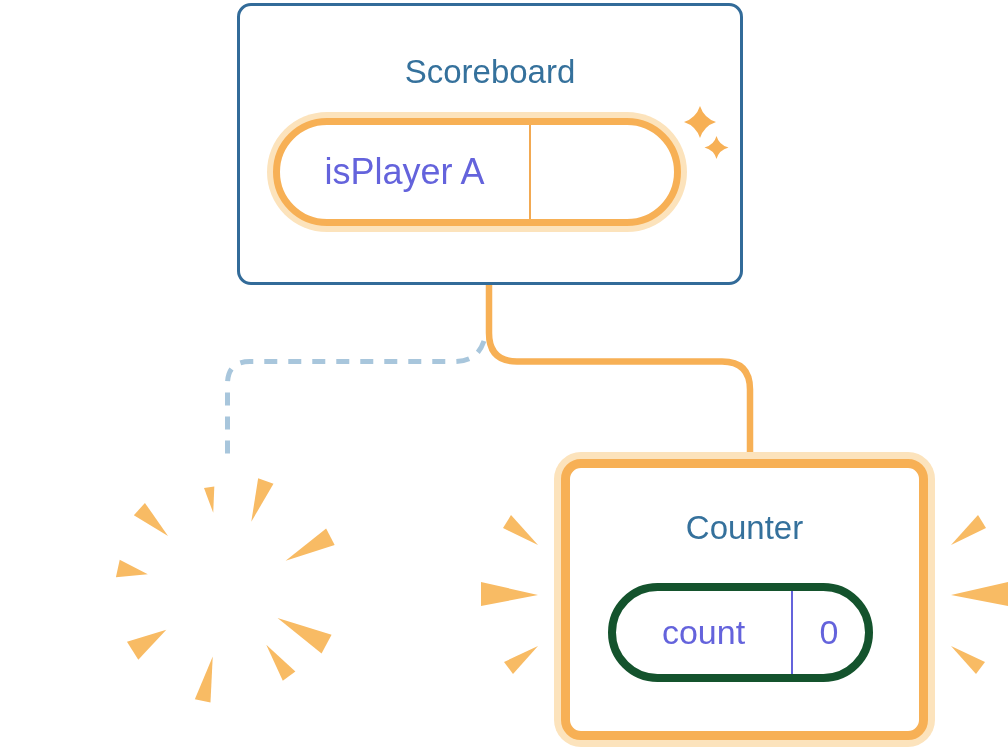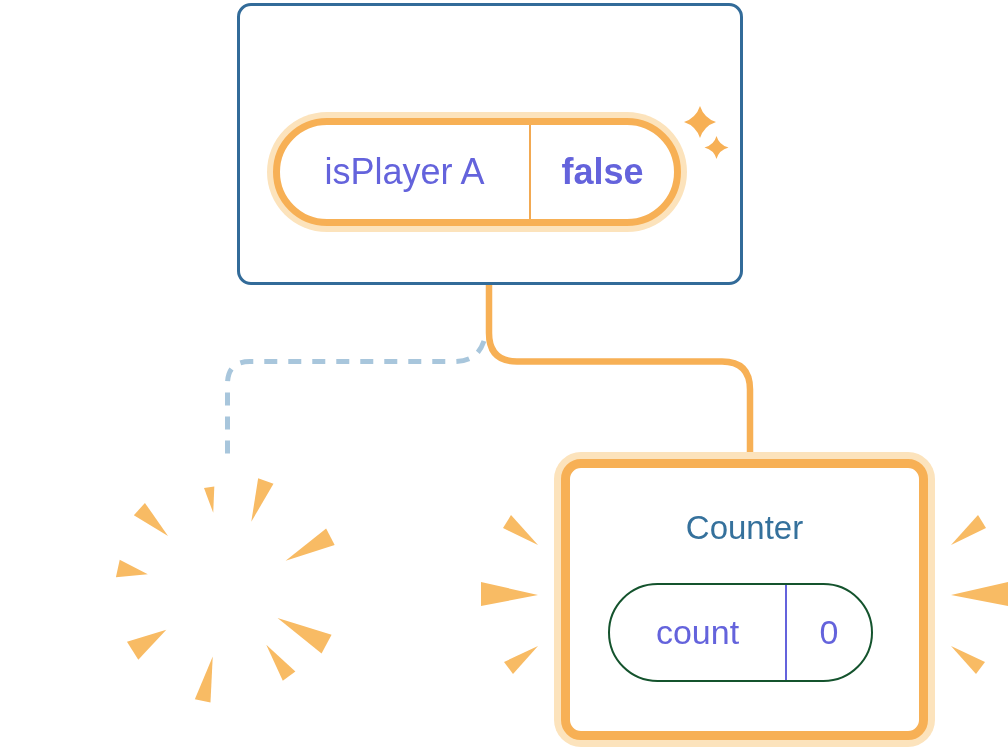--- a/index.html
+++ b/index.html
@@ -50,21 +50,21 @@
 
   
   .counter{
     left:561px;top:459px;width:367px;height:281px;
     border:9px solid #f7b055;border-radius:20px;
     box-shadow:0 0 0 7px #fce3bc;
   }
   .counter .card-title{margin-top:40px;}
   .purple-pill{
     left:38px;top:115px;width:265px;height:99px;
-    border:2px solid #14532d;
+    border:8px solid #14532d;
   }
   .purple-pill .cell{font-size:34px;}
   .purple-pill .key{width:175px;}
   .purple-pill .val{flex:1;}
 </style>
 </head>
 <body>
 
 <div class="canvas">
 
@@ -81,24 +81,24 @@
     </g>
 
     <g fill="#f8bb64">
       <polygon points="951,545 986,528 978,515"></polygon>
       <polygon points="951,595 1008,582 1008,606"></polygon>
       <polygon points="951,646 976,674 985,662"></polygon>
     </g>
   </svg>
 
   <div class="card scoreboard">
+    <div class="card-title">Scoreboard</div>
     <div class="pill orange-pill">
       <div class="cell key">isPlayer A</div>
       <div class="divider o"></div>
-      <div class="cell val">false</div>
     </div>
     <svg class="sparkles" width="52" height="62" viewBox="0 0 52 62">
       <g fill="#f7b055">
         <path d="M19,8 Q23,20 35,24 Q23,28 19,40 Q15,28 3,24 Q15,20 19,8 Z"></path>
         <path d="M35.5,38 Q38,47 47.5,49.5 Q38,52 35.5,61 Q33,52 23.5,49.5 Q33,47 35.5,38 Z"></path>
       </g>
     </svg>
   </div>
 
   <div class="boom-card">

